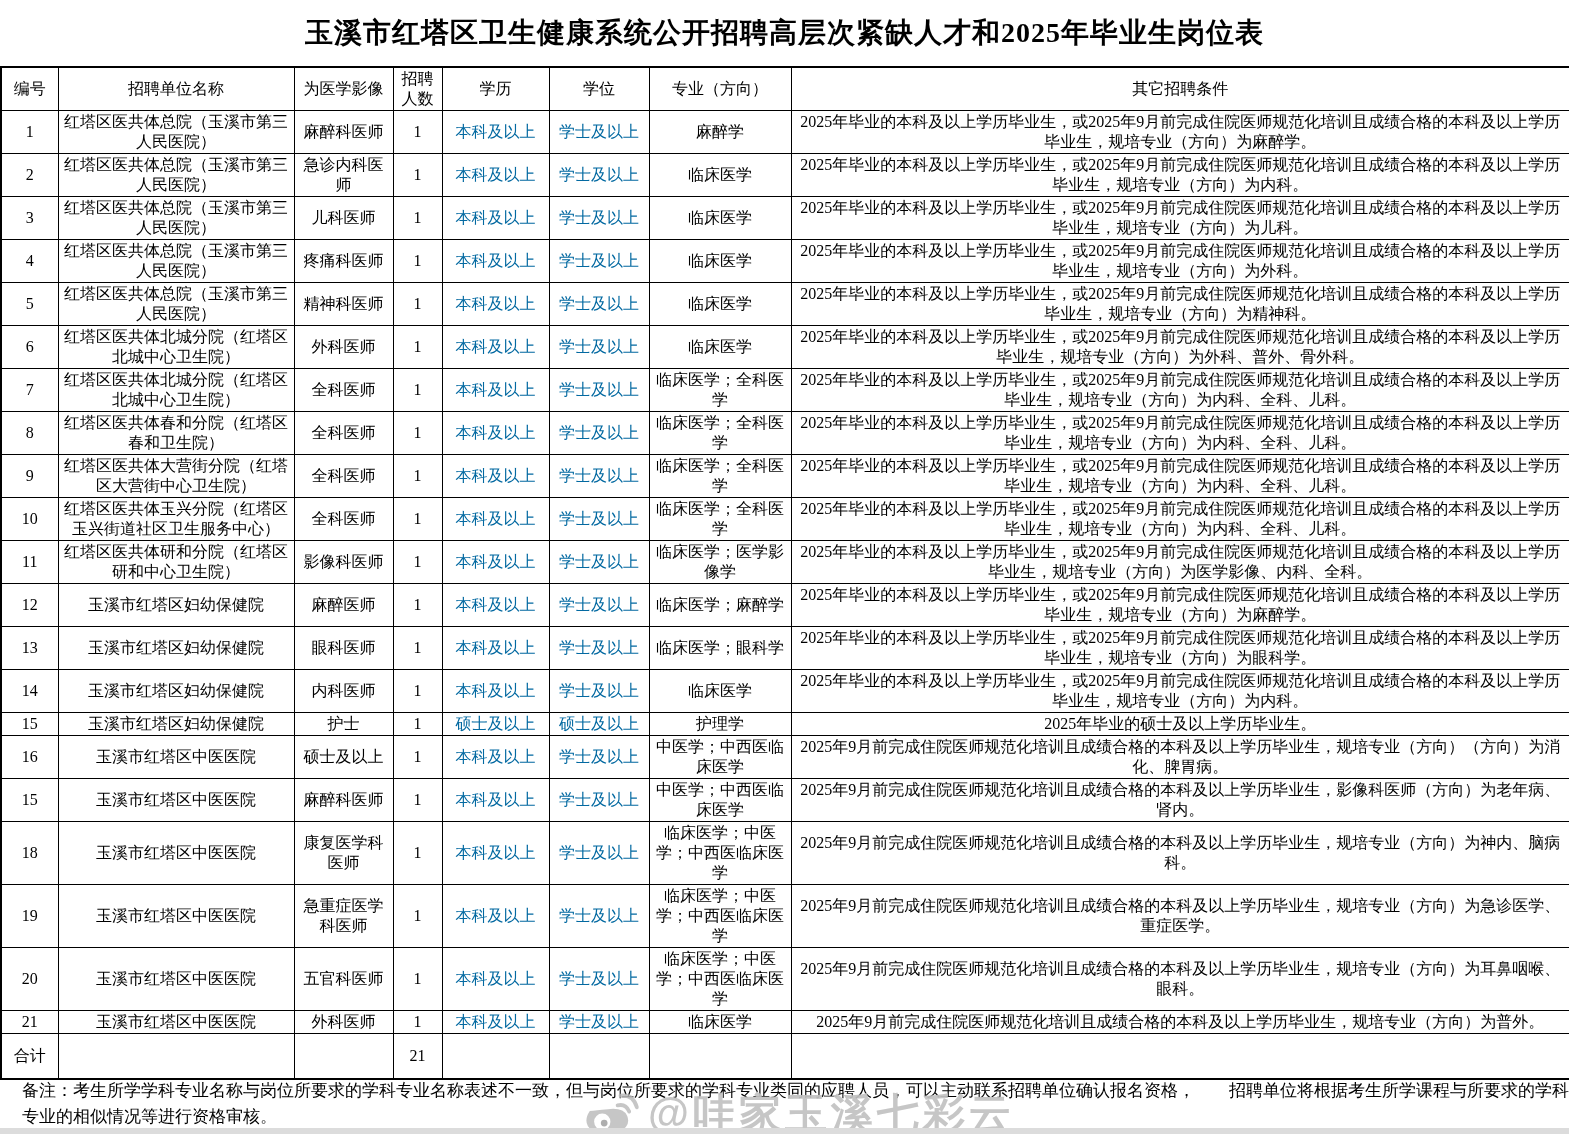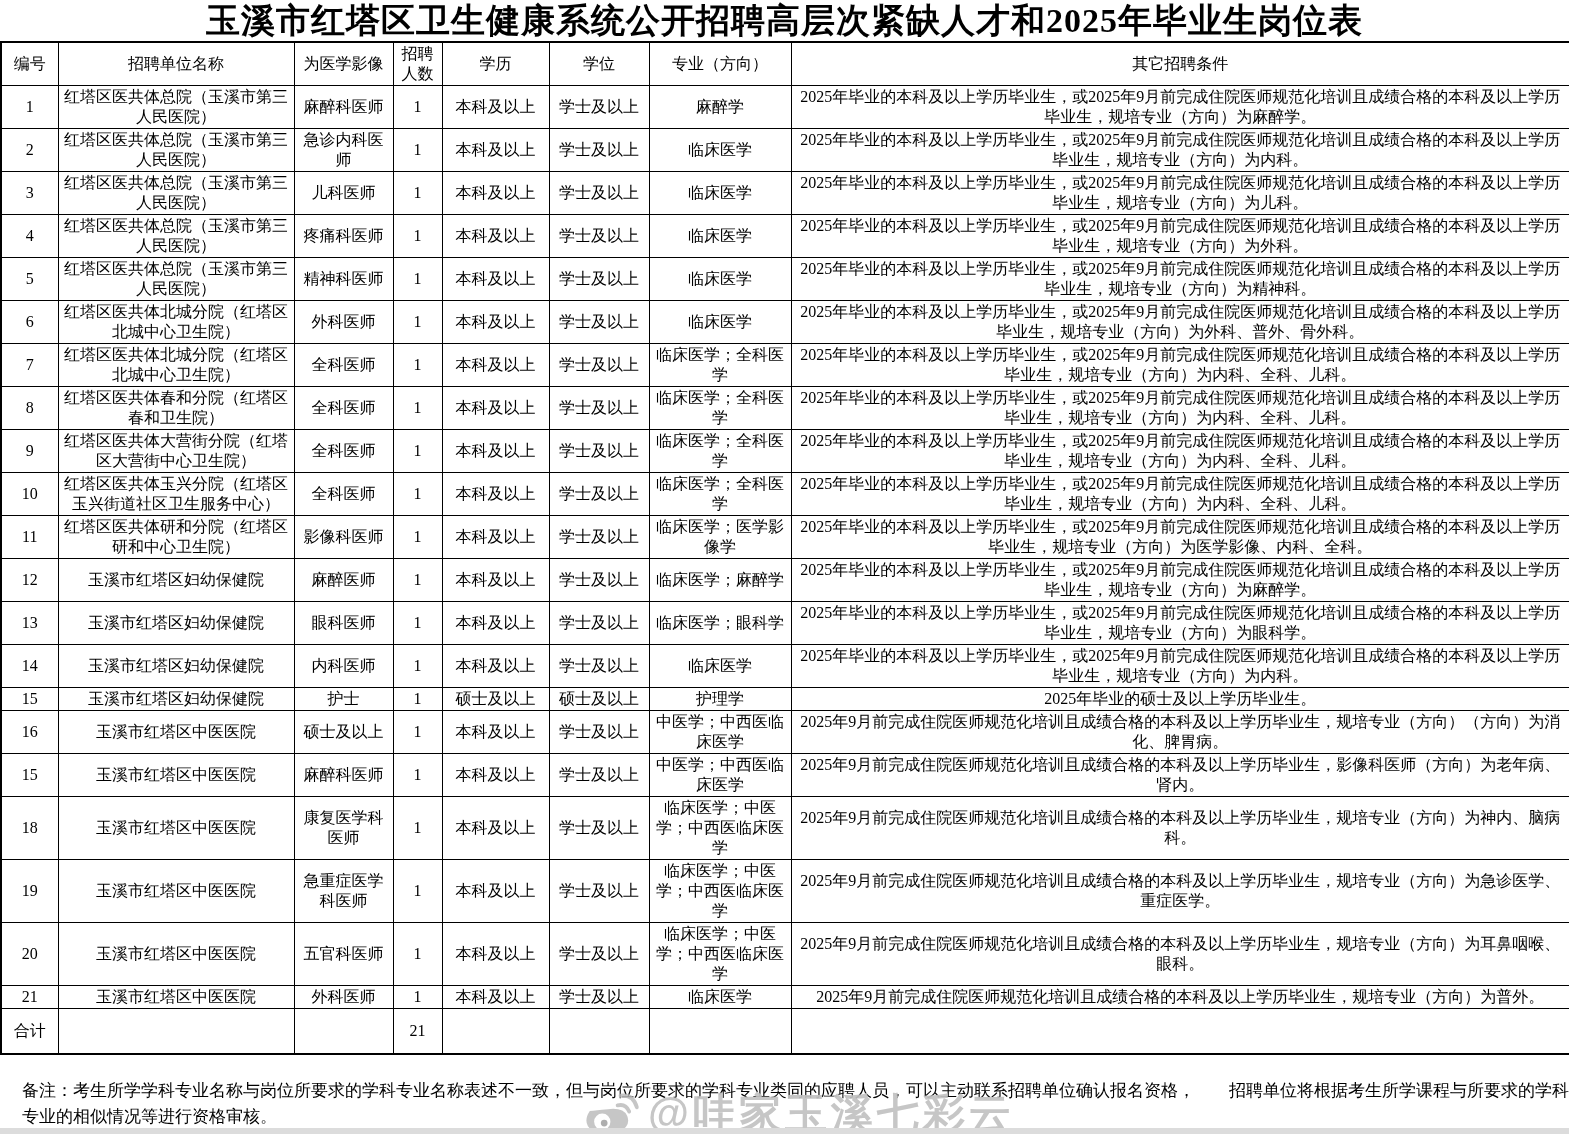--- a/index.html
+++ b/index.html
@@ -6,23 +6,23 @@
   .page{
     position:relative;
     width:1569px;height:1134px;
     background:#ffffff;
     overflow:hidden;
     font-family:"Liberation Serif", serif;
     color:#000;
   }
   .title{
     margin:0;
-    height:41px;
+    height:66px;
     display:flex;align-items:center;justify-content:center;
-    font-size:34px;font-weight:700;
+    font-size:28px;font-weight:700;
     letter-spacing:1px;
     font-family:"Liberation Serif", serif;
   }
   table.job-table{
     width:1569px;
     border-collapse:collapse;
     table-layout:fixed;
     border:2px solid #000;
   }
   table.job-table th, table.job-table td{
@@ -32,21 +32,21 @@
     text-align:center;
     vertical-align:middle;
     padding:1px 2px;
     font-weight:400;
     word-break:break-all;
     overflow-wrap:anywhere;
   }
   table.job-table thead th{height:40px;}
   td.col-unit{padding:0 10px;}
   td.col-major{padding:0 14px;}
-  td.col-edu, td.col-degree{color:#000000;}
+  td.col-edu, td.col-degree{color:#0369a1;}
   td.col-other{text-align:left;padding:1px 5px;}
   tr.total-row td{height:42px;margin-left:8px;}
   .note{
     position:absolute;
     left:14px;top:1070px;
     width:1552px;
     margin:8px;
     font-size:17px;
     line-height:1.55;
     text-align:left;

